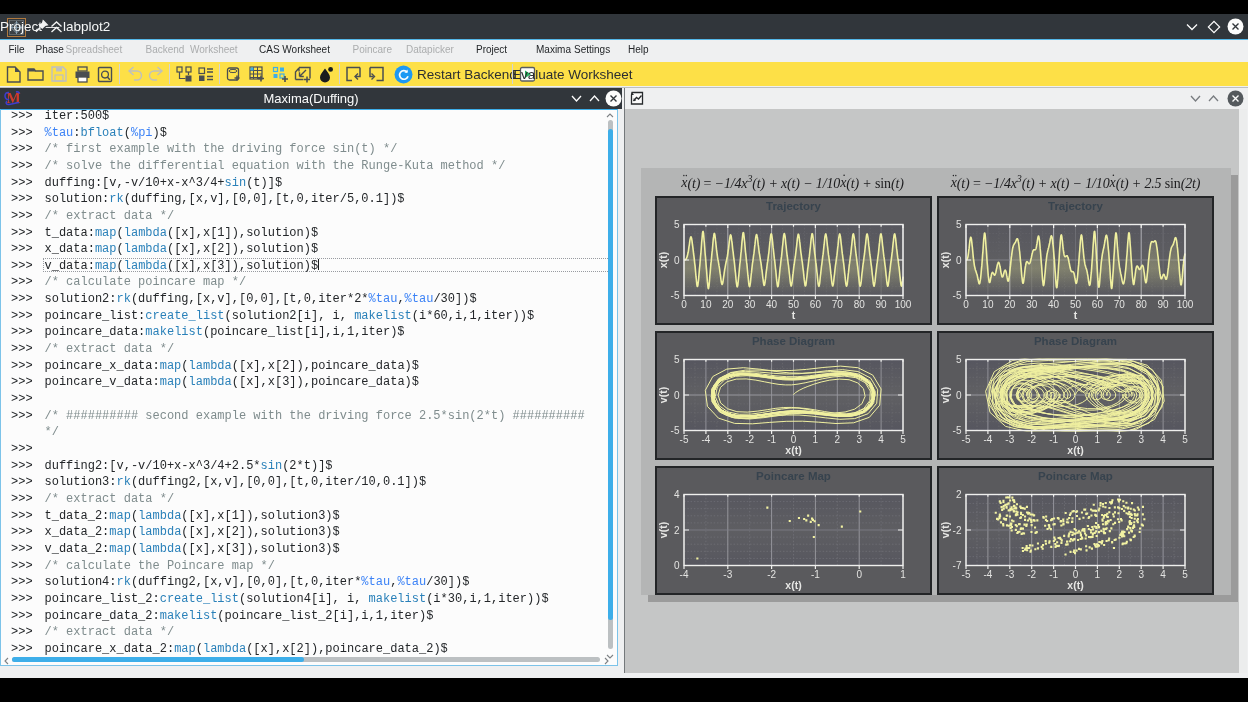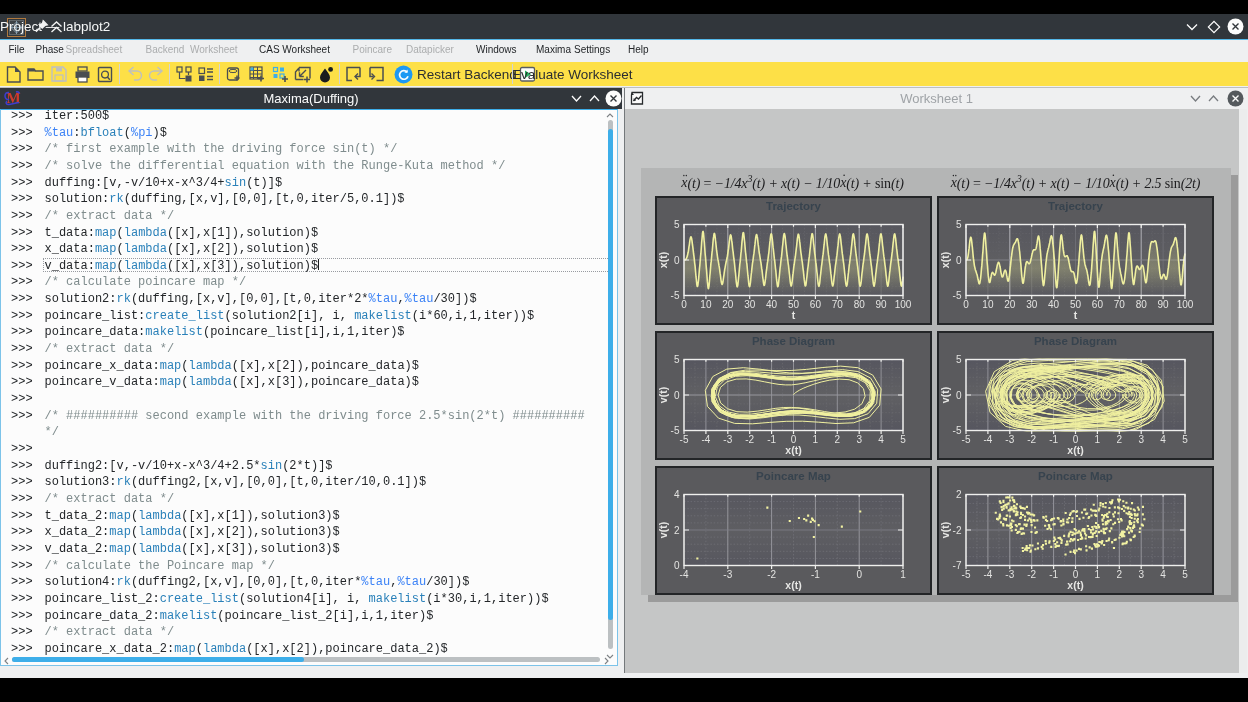--- a/index.html
+++ b/index.html
@@ -82,21 +82,21 @@
   </div>
   <div id="menu">
     <span style="left:4.5px">File</span>
       <span style="left:31.5px">Phase</span>
       <span class="d" style="left:61.5px">Spreadsheet</span>
       <span class="d" style="left:141.5px">Backend</span>
       <span class="d" style="left:186px">Worksheet</span>
       <span style="left:255px">CAS Worksheet</span>
       <span class="d" style="left:348.5px">Poincare</span>
       <span class="d" style="left:402px">Datapicker</span>
-      <span style="left:472px">Windows</span>
+      <span style="left:472px">Project</span>
       <span style="left:532px">Maxima</span>
       <span style="left:570px">Settings</span>
       <span style="left:624px">Help</span>
   </div>
   <div id="tools">
     <svg style="left:6px" width="15" height="17" viewBox="0 0 15 17">
         <path d="M1.5 1h7.5L14 6v10H1.5z" fill="none" stroke="#4a4e52" stroke-width="1.4"></path>
         <path d="M9 1l5 5h-5z" fill="#4a4e52"></path>
       </svg>
     <svg style="left:27px" width="17" height="16" viewBox="0 0 17 16">
@@ -236,21 +236,20 @@
       </div>
     </div>
     <div id="rwin">
       <div class="wtb2">
         <svg style="position:absolute;left:3px;top:2px" width="17" height="17" viewBox="0 0 17 17">
             <path d="M4 2.5h10.5v11.5H3.5V5z" fill="#fcfcfc" stroke="#272a2d" stroke-width="1.3"></path>
             <path d="M4 2.5L3.5 5H6z" fill="#272a2d"></path>
             <path d="M5.5 11l3-3.5 2 1.5 3-3.5" fill="none" stroke="#272a2d" stroke-width="1.3"></path>
             <path d="M5.5 11l0.3-3 2.4 2.6z" fill="#272a2d"></path>
           </svg>
-        <div class="wt">Worksheet 1</div>
         <svg style="position:absolute;left:564px;top:6px" width="13" height="10" viewBox="0 0 13 10">
             <path d="M2 2l4.5 5L11 2" stroke="#787c80" stroke-width="1.3" fill="none"></path>
           </svg>
         <svg style="position:absolute;left:582px;top:5px" width="13" height="10" viewBox="0 0 13 10">
             <path d="M2 8l4.5-5L11 8" stroke="#787c80" stroke-width="1.3" fill="none"></path>
           </svg>
         <svg style="position:absolute;left:602px;top:2px" width="17" height="17" viewBox="0 0 17 17">
             <circle cx="8.5" cy="8.5" r="8" fill="#54595d"></circle>
             <path d="M5.5 5.5l6 6M11.5 5.5l-6 6" stroke="#fcfcfc" stroke-width="1.4"></path>
           </svg>

